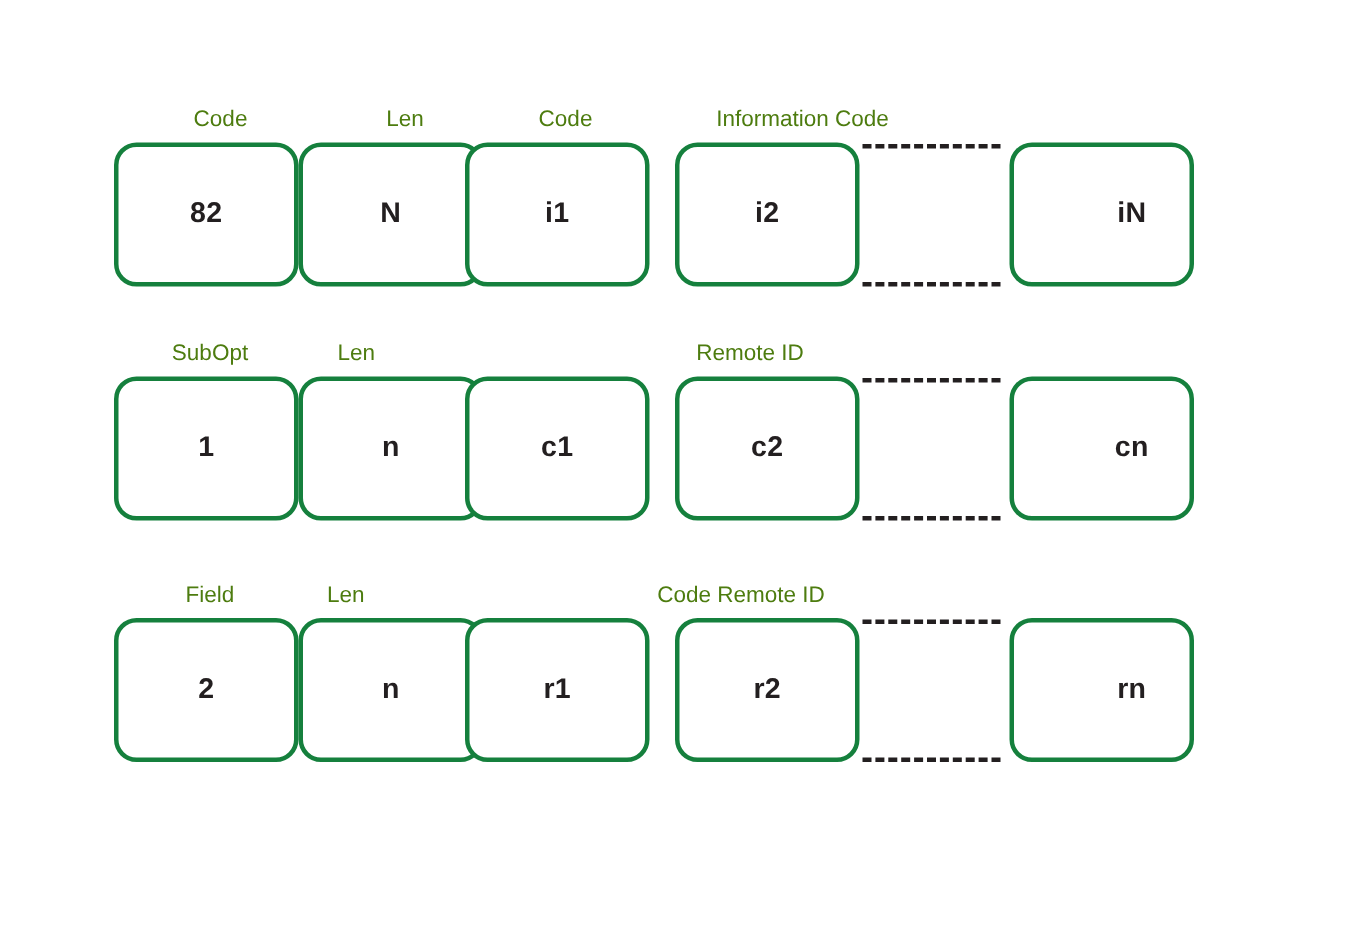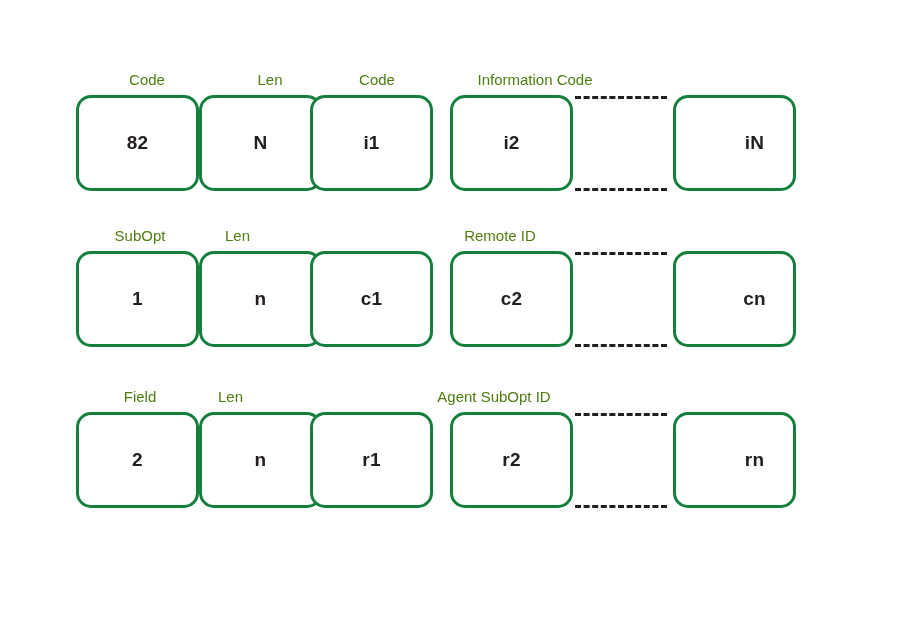--- a/index.html
+++ b/index.html
@@ -120,21 +120,21 @@
     <div class="dash top"></div>
     <div class="dash bottom"></div>
 
     <div class="box blast">cn</div>
   </div>
 
   <div class="row" id="row-2">
 
     <div class="label center" style="left:140px">Field</div>
     <div class="label left" style="left:218px">Len</div>
-    <div class="label center" style="left:494px">Agent SubOpt ID</div>
+    <div class="label center" style="left:494px">Code Remote ID</div>
 
     <div class="box b0">2</div>
     <div class="box b1">n</div>
     <div class="box b2">r1</div>
     <div class="box b3">r2</div>
 
     <div class="dash top"></div>
     <div class="dash bottom"></div>
 
     <div class="box blast">rn</div>

